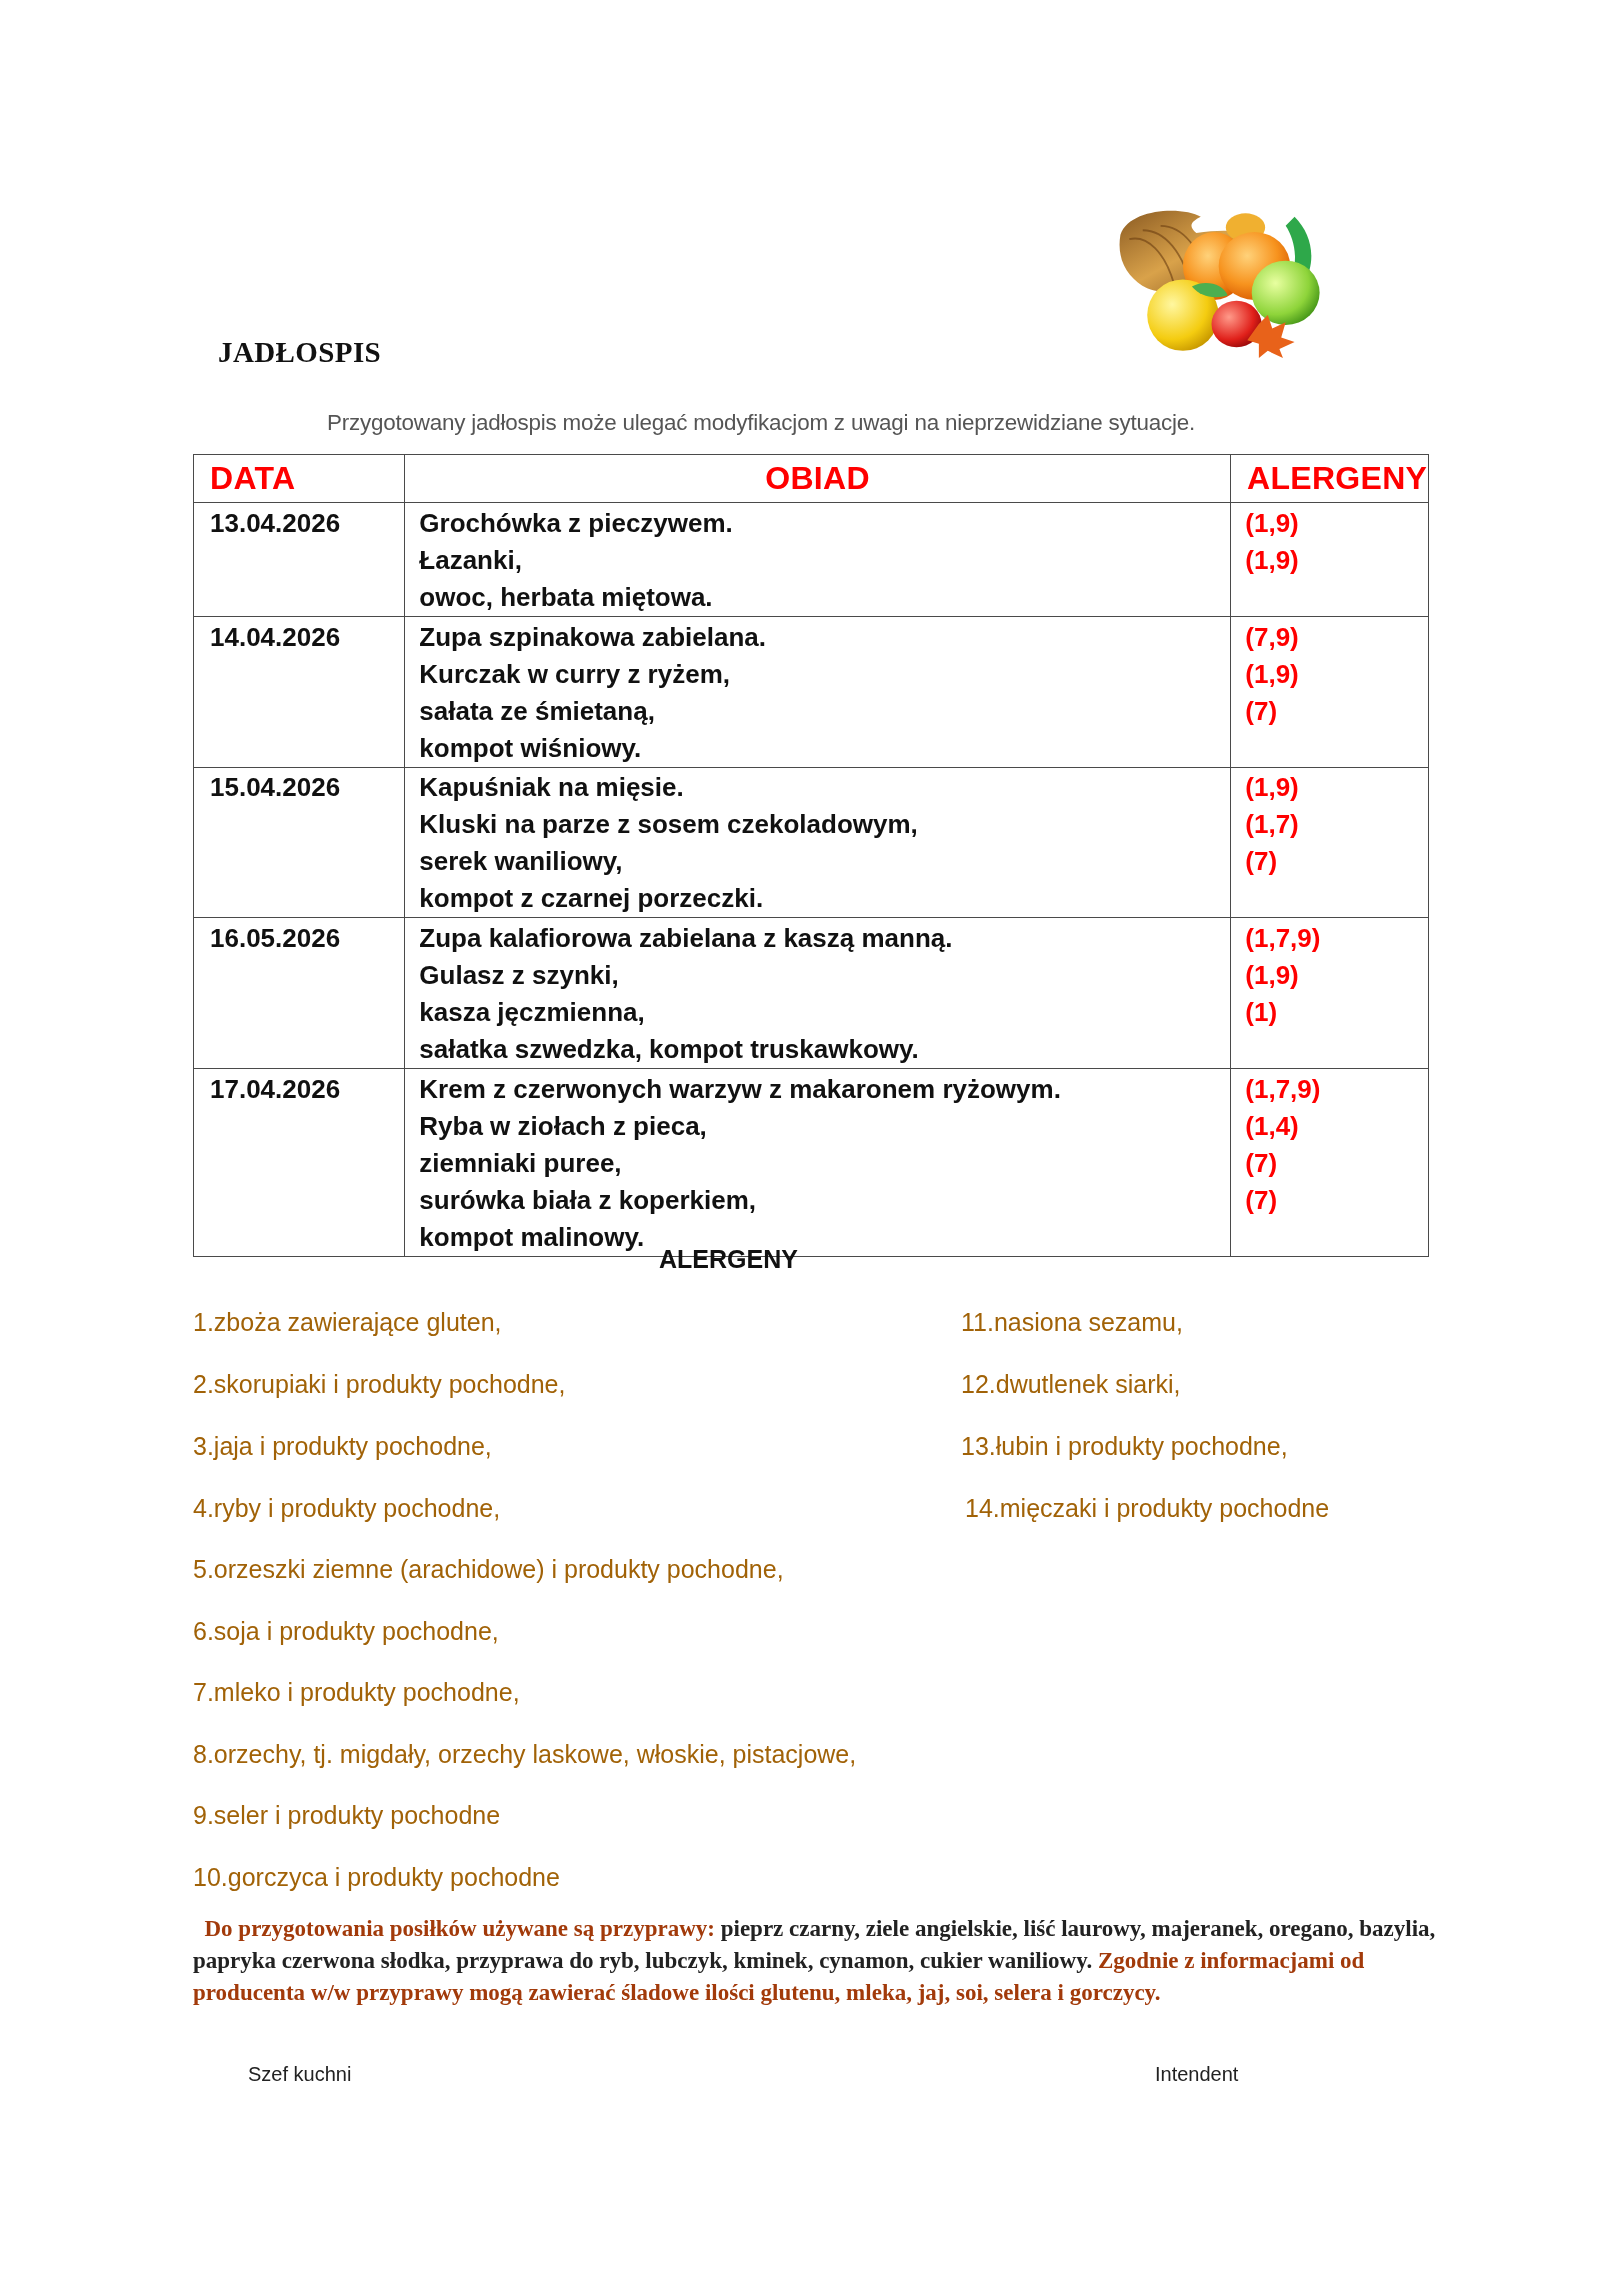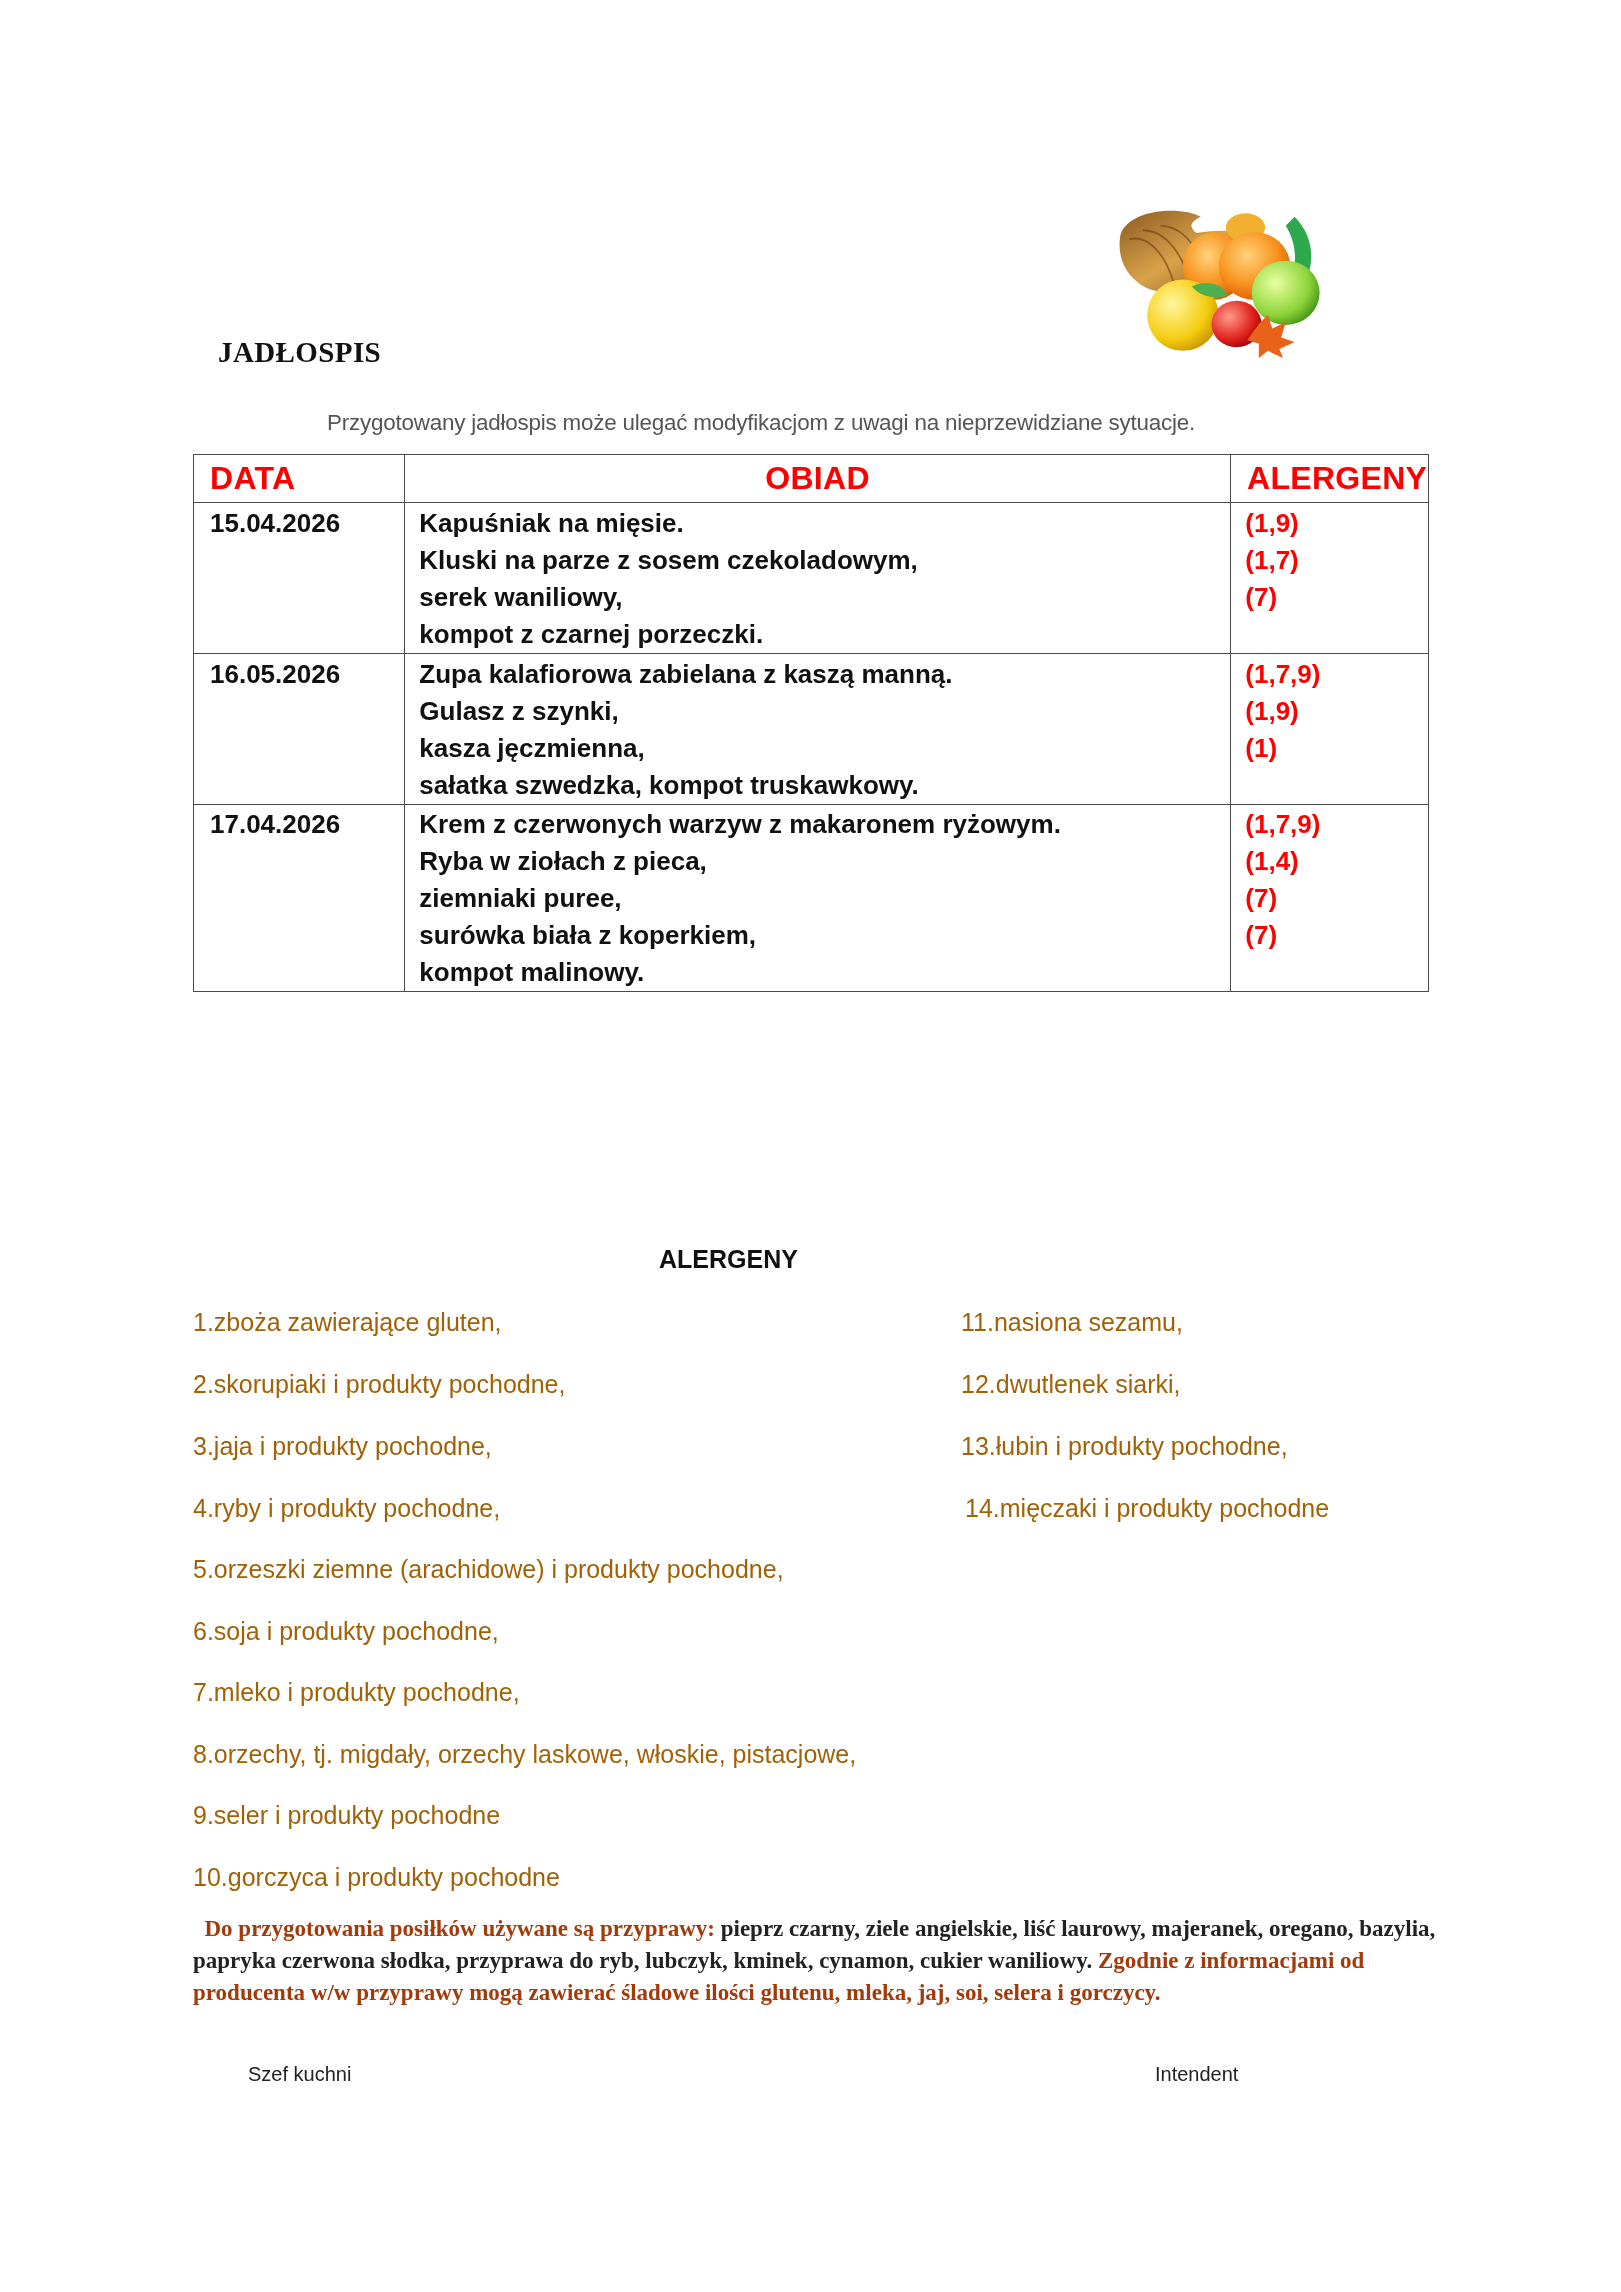--- a/index.html
+++ b/index.html
@@ -89,20 +89,46 @@
       <col class="col-all">
     </colgroup>
   <thead>
     <tr>
       <th>DATA</th>
       <th class="c">OBIAD</th>
       <th>ALERGENY</th>
     </tr>
   </thead>
   <tbody>
+    <tr style="height:112px">
+      <td class="cell-date">13.04.2026</td>
+      <td class="cell-lunch">
+        <span class="line">Grochówka z pieczywem.</span>
+        <span class="line">Łazanki,</span>
+        <span class="line">owoc, herbata miętowa.</span>
+      </td>
+      <td class="cell-all">
+        <span class="line">(1,9)</span>
+        <span class="line">(1,9)</span>
+      </td>
+    </tr>
+    <tr style="height:147px">
+      <td class="cell-date">14.04.2026</td>
+      <td class="cell-lunch">
+        <span class="line">Zupa szpinakowa zabielana.</span>
+        <span class="line">Kurczak w curry z ryżem,</span>
+        <span class="line">sałata ze śmietaną,</span>
+        <span class="line">kompot wiśniowy.</span>
+      </td>
+      <td class="cell-all">
+        <span class="line">(7,9)</span>
+        <span class="line">(1,9)</span>
+        <span class="line">(7)</span>
+      </td>
+    </tr>
     <tr style="height:147px">
       <td class="cell-date">15.04.2026</td>
       <td class="cell-lunch">
         <span class="line">Kapuśniak na mięsie.</span>
         <span class="line">Kluski na parze z sosem czekoladowym,</span>
         <span class="line">serek waniliowy,</span>
         <span class="line">kompot z czarnej porzeczki.</span>
       </td>
       <td class="cell-all">
         <span class="line">(1,9)</span>

